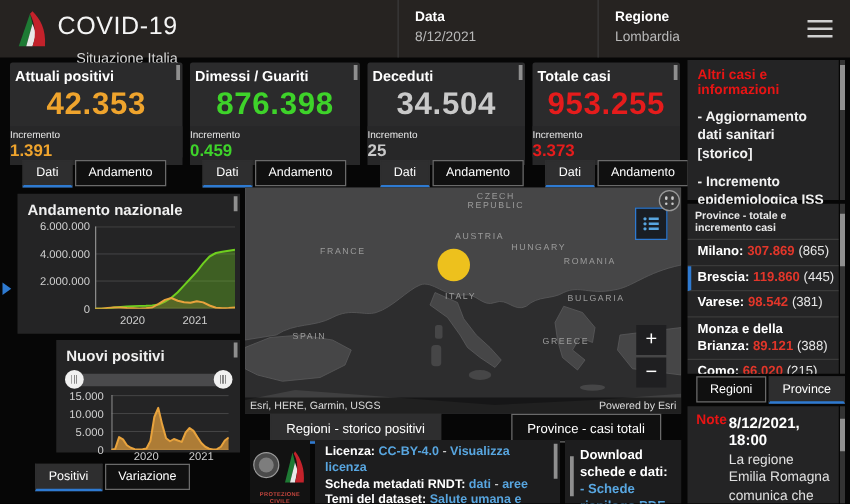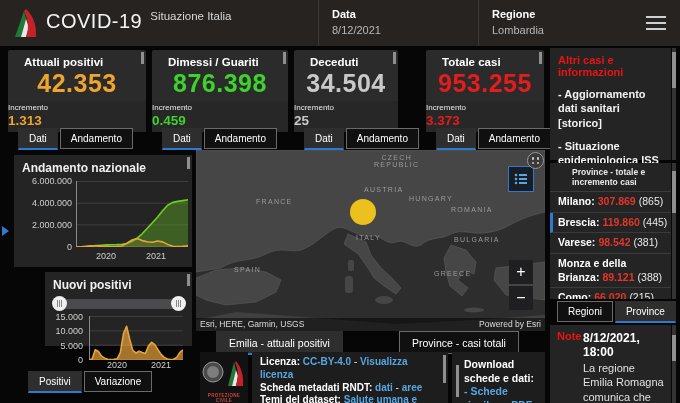--- a/index.html
+++ b/index.html
@@ -1,44 +1,44 @@
 <!DOCTYPE html>
 <html><head>
 <meta charset="utf-8">
 <style>
   html,body{margin:0;padding:0;background:#000;}
   #app{position:relative;width:680px;height:403px;background:#060606;overflow:hidden;
        font-family:"Liberation Sans",sans-serif;color:#eee;}
   .abs{position:absolute;}
   
   .hdr{left:0;top:0;width:680px;height:46px;background:#262321;}
-  .hdr-title{left:46px;top:10px;display:flex;align-items:flex-start;gap:8px;}
+  .hdr-title{left:46px;top:10px;display:flex;align-items:flex-end;gap:8px;flex-direction:column;}
   .hdr-title .t1{font-size:20px;color:#f4f4f4;letter-spacing:.5px;}
   .hdr-title .t2{font-size:11.5px;color:#d8d8d8;}
   .hdr-div{top:0;width:1px;height:46px;background:#3b3b3b;}
   .hdr-blk .lbl{font-size:11px;font-weight:bold;color:#fff;}
   .hdr-blk .val{font-size:11px;color:#b8b8b8;margin-top:4px;}
   .burger{left:646px;top:16px;width:20px;height:14px;cursor:pointer;}
   .burger div{height:2px;background:#d0d0d0;margin-bottom:4px;}
   
   .card{top:50px;height:77px;background:#2b2b2c;border-radius:2px;}
-  .card-title{padding:6px 16px 0;font-size:11.5px;font-weight:bold;color:#fff;}
+  .card-title{padding:6px 4px 0;font-size:11.5px;font-weight:bold;color:#fff;}
   .card-val{text-align:center;font-size:25px;font-weight:bold;margin-top:1px;letter-spacing:.5px;}
   .card-sub{margin-top:3px;background:#272728;text-align:left;padding:2px 0 4px;}
   .card-sub .inc-l{font-size:8px;color:#e8e8e8;}
   .card-sub .inc-v{font-size:13.5px;font-weight:bold;margin-top:1px;}
   .mini-scroll{position:absolute;right:2px;top:2px;width:3px;height:12px;background:#8f8f8f;}
   .tabrow{top:128px;height:21px;display:flex;gap:2px;}
   .chip{height:19px;padding:0 10px;font-size:10px;color:#fff;display:inline-flex;align-items:center;
         background:#101010;border:1px solid #6a6a6a;cursor:pointer;white-space:nowrap;}
   .chip.active{background:#2e2e2f;border:1px solid #2e2e2f;border-bottom:2px solid #2e7ad1;}
   
   .panel{background:#242425;}
   .p-and{left:14px;top:155px;width:178px;height:112px;}
-  .p-nuo{left:45px;top:272px;width:147px;height:74px;}
+  .p-nuo{left:45px;top:272px;width:147px;height:90px;}
   .p-title{padding:6px 8px 0;font-size:12px;font-weight:bold;color:#f0f0f0;}
   .ytick{position:absolute;width:52px;text-align:right;font-size:9px;color:#cfcfcf;}
   .ytick2{position:absolute;width:34px;text-align:right;font-size:9px;color:#cfcfcf;}
   .xtick{position:absolute;font-size:9px;color:#cfcfcf;}
   .slider-track{position:absolute;left:14px;top:27px;width:120px;height:10px;background:#4a4a4c;border-radius:5px;cursor:pointer;}
   .handle{position:absolute;top:24px;width:15px;height:15px;border-radius:50%;background:#f0f0f0;cursor:ew-resize;
           display:flex;align-items:center;justify-content:center;}
   .handle i{display:block;width:5px;height:7px;
             background:repeating-linear-gradient(90deg,#888 0 1px,transparent 1px 2px);}
   
@@ -53,21 +53,21 @@
   .zoom-btn{position:absolute;left:313px;width:24px;height:24px;background:#1f1f21;color:#fff;font-size:16px;
             text-align:center;line-height:23px;cursor:pointer;}
   .attrib{position:absolute;left:0;bottom:0;width:100%;height:13px;background:rgba(0,0,0,.5);
           font-size:8.5px;color:#dcdcdc;line-height:13px;}
   .map-tabs .chip{height:21px;font-size:10.5px;padding:0 12px;}
   
   .p-altri{left:550px;top:48px;width:121px;height:112px;padding:6px 8px;box-sizing:border-box;}
   .red-title{font-size:11px;font-weight:bold;color:#e81414;}
   .altri-item{font-size:11px;font-weight:bold;color:#f2f2f2;margin-top:9px;line-height:1.3;white-space:pre-line;cursor:pointer;}
   .p-prov{left:550px;top:163px;width:121px;height:136px;overflow:hidden;}
-  .prov-title{padding:4px 22px;font-size:8.5px;font-weight:bold;color:#e8e8e8;border-bottom:1px solid #3c3c3c;}
+  .prov-title{padding:4px 6px;font-size:8.5px;font-weight:bold;color:#e8e8e8;border-bottom:1px solid #3c3c3c;}
   .prow{padding:3px 5px 3px 8px;border-bottom:1px solid #3a3a3a;font-size:10.5px;line-height:1.3;cursor:pointer;}
   .prow.sel{border-left:3px solid #2e7ad1;padding-left:5px;}
   .pname{font-weight:bold;color:#fff;margin-right:3px;}
   .pval{font-weight:bold;color:#e2362a;margin-right:3px;}
   .pinc{color:#e8e8e8;}
   .p-note{left:550px;top:325px;width:121px;height:78px;padding:5px 7px;box-sizing:border-box;overflow:hidden;}
   .note-body{margin-left:26px;margin-top:-11px;}
   .note-ts{font-size:12px;font-weight:bold;color:#fff;}
   .note-tx{font-size:11px;color:#e0e0e0;line-height:1.3;margin-top:2px;}
   .vscroll{width:4px;background:#333;}
@@ -117,33 +117,33 @@
         <div></div>
       </div>
   </div>
 
   <div class="abs card" style="left:8px;width:138px;">
     <div class="mini-scroll"></div>
     <div class="card-title">Attuali positivi</div>
     <div class="card-val" style="color: rgb(239, 164, 45);">42.353</div>
     <div class="card-sub">
       <div class="inc-l">Incremento</div>
-      <div class="inc-v" style="color: rgb(239, 164, 45);">1.313</div>
+      <div class="inc-v" style="color: rgb(239, 164, 45);">1.391</div>
     </div>
   </div>
   <div class="abs card" style="left:152px;width:136px;">
     <div class="mini-scroll"></div>
     <div class="card-title">Dimessi / Guariti</div>
     <div class="card-val" style="color: rgb(62, 211, 42);">876.398</div>
     <div class="card-sub">
       <div class="inc-l">Incremento</div>
       <div class="inc-v" style="color: rgb(62, 211, 42);">0.459</div>
     </div>
   </div>
-  <div class="abs card" style="left:294px;width:104px;">
+  <div class="abs card" style="left:294px;width:126px;">
     <div class="mini-scroll"></div>
     <div class="card-title">Deceduti</div>
     <div class="card-val" style="color: rgb(201, 201, 201);">34.504</div>
     <div class="card-sub">
       <div class="inc-l">Incremento</div>
       <div class="inc-v" style="color: rgb(201, 201, 201);">25</div>
     </div>
   </div>
   <div class="abs card" style="left:426px;width:118px;">
     <div class="mini-scroll"></div>
@@ -275,29 +275,29 @@
       </div>
     <div class="zoom-btn" style="top:110px;">+</div>
     <div class="zoom-btn" style="top:136px;">−</div>
     <div class="attrib">
       <span style="position:absolute;left:4px;">Esri, HERE, Garmin, USGS</span>
       <span style="position:absolute;right:4px;">Powered by Esri</span>
     </div>
   </div>
 
   <div class="abs tabrow map-tabs" style="left:216px;top:331px;">
-    <div class="chip active" style="margin-right:54px;">Emilia - attuali positivi</div>
+    <div class="chip active" style="margin-right:54px;">Regioni - storico positivi</div>
     <div class="chip">Province - casi totali</div>
   </div>
 
   <div class="abs panel p-altri">
     <div class="red-title">Altri casi e informazioni</div>
     <div class="altri-item">- Aggiornamento dati sanitari
   [storico]</div>
-    <div class="altri-item">- Situazione epidemiologica ISS</div>
+    <div class="altri-item">- Incremento epidemiologica ISS</div>
   </div>
   <div class="abs vscroll" style="left:672px;top:48px;height:112px;">
     <div class="vthumb" style="top:4px;height:36px;"></div>
   </div>
 
   <div class="abs panel p-prov">
     <div class="prov-title">Province - totale e incremento casi</div>
     <div class="prow">
       <span class="pname">Milano:</span><span class="pval">307.869</span><span class="pinc">(865)</span>
     </div>

